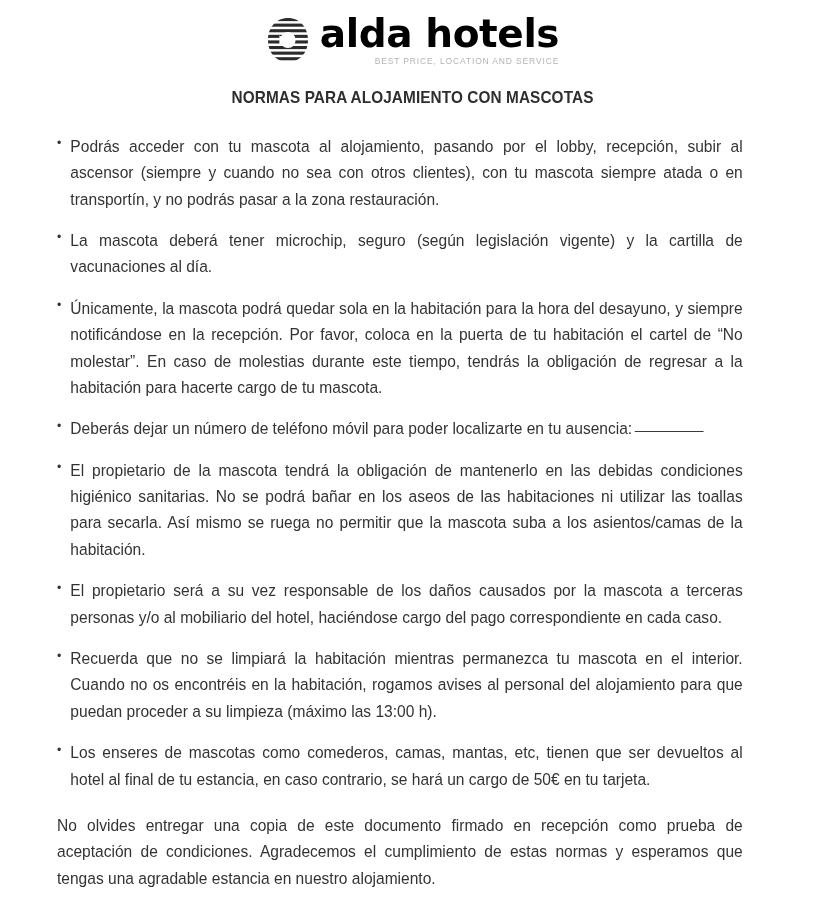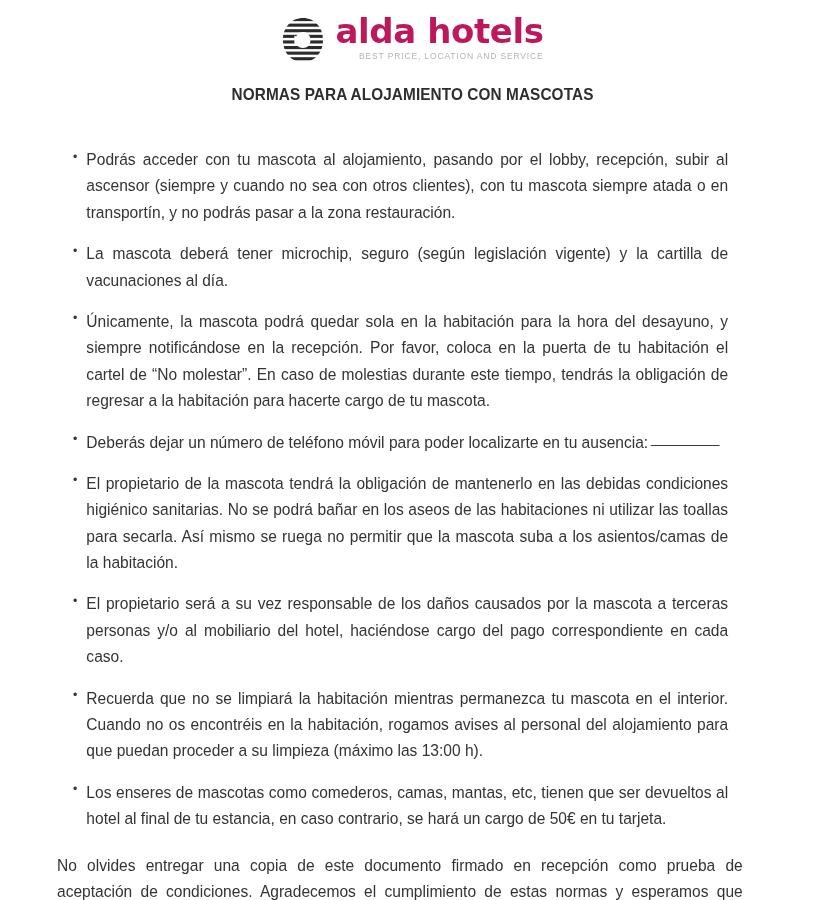--- a/index.html
+++ b/index.html
@@ -41,25 +41,25 @@
     flex: 0 0 auto;
     margin-top: 3px;
   }
   .logo-text-block {
     display: flex;
     flex-direction: column;
     align-items: flex-start;
   }
   .logo-wordmark {
     font-family: "DejaVu Sans", sans-serif;
-    font-size: 34px;
+    font-size: 39px;
     font-weight: bold;
     line-height: 1.02;
     letter-spacing: -0.4px;
-    color: #be185d;
+    color: #000000;
     white-space: nowrap;
   }
   .logo-tagline {
     margin-top: 2px;
     font-family: "Liberation Sans", sans-serif;
     font-size: 8.5px;
     letter-spacing: 0.85px;
     color: #b3b3b3;
     white-space: nowrap;
     align-self: stretch;
@@ -79,21 +79,21 @@
   }
 
   
   .body-wrap {
     margin: 0;
     padding: 26px 50px 0 57px;
   }
 
   ul.rules {
     list-style: none;
-    margin: 16px;
+    margin: 0;
     padding: 0;
   }
   ul.rules > li {
     position: relative;
     padding-left: 14px;
     margin-bottom: 15px;
     text-align: justify;
     font-size: 16.3px;
     line-height: 1.62;
     color: #333333;

